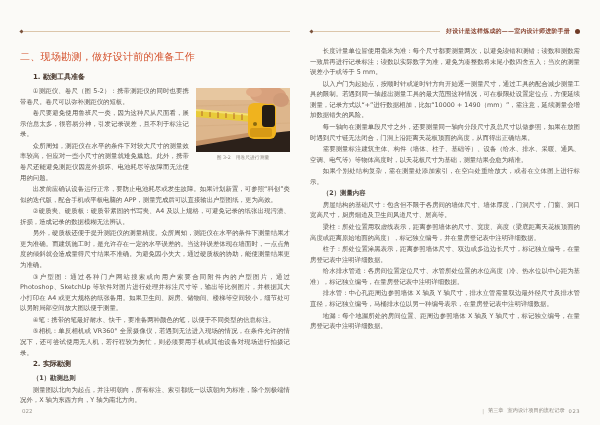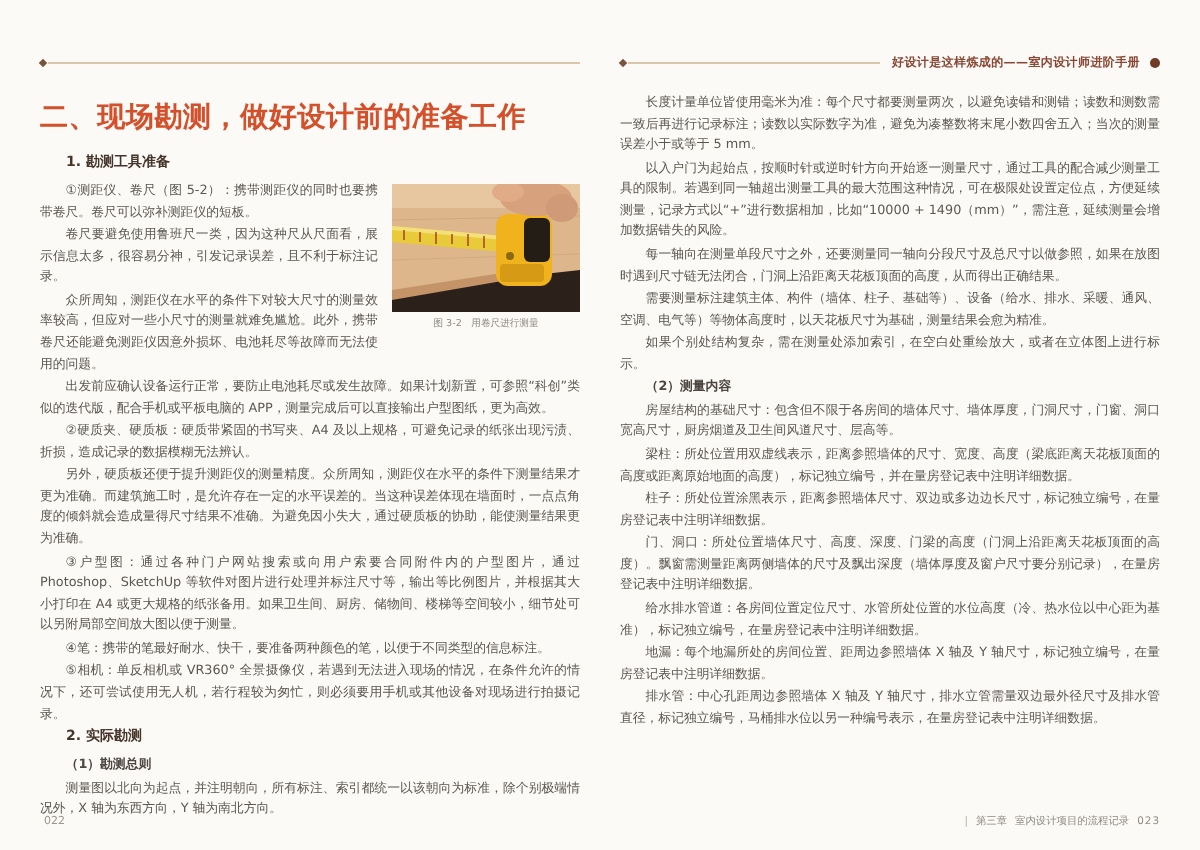--- a/index.html
+++ b/index.html
@@ -14,21 +14,21 @@
   .page.right{padding:26px 20px 0 10px;}
 
   
   .runhead{display:flex;align-items:center;height:10px;margin-bottom:10px;}
   .rule-diamond{width:3px;height:3px;background:#7b523b;transform:rotate(45deg);flex:none;}
   .rule-line{flex:1;height:1px;background:#dcc6ab;margin-left:1px;}
   .runhead-title{flex:none;font-size:6px;font-weight:bold;color:#8a4734;margin-left:6px;letter-spacing:.2px;}
   .runhead-dot{flex:none;width:5px;height:5px;border-radius:50%;background:#6f3a26;margin-left:5px;}
 
   
-  .section-heading{font-size:14px;font-weight:bold;color:#d4502b;margin:14px 0 8px 0;letter-spacing:.3px;}
+  .section-heading{font-size:10px;font-weight:normal;color:#d4502b;margin:14px 0 8px 0;letter-spacing:.3px;}
   .sub-heading{font-size:7px;font-weight:bold;color:#46352a;margin:0 0 4px 0;padding-left:13px;}
   .minor-heading{font-size:6.4px;font-weight:bold;color:#4c4540;margin:1px 0;text-indent:2em;line-height:1.65;}
 
   
   p.body{font-size:6.4px;color:#5b5650;line-height:1.65;text-align:justify;text-indent:2em;margin:0 0 1px 0;}
 
   
   figure.photo{float:right;width:94px;margin:2px 0 2px 7px;padding:0;}
   .photo-frame{width:94px;height:64px;display:block;}
   figcaption{font-size:4.8px;color:#8d8780;text-align:center;margin-top:2px;white-space:nowrap;}
@@ -122,24 +122,23 @@
     <p class="body">以入户门为起始点，按顺时针或逆时针方向开始逐一测量尺寸，通过工具的配合减少测量工具的限制。若遇到同一轴超出测量工具的最大范围这种情况，可在极限处设置定位点，方便延续测量，记录方式以“+”进行数据相加，比如“10000 + 1490（mm）”，需注意，延续测量会增加数据错失的风险。</p>
     <p class="body">每一轴向在测量单段尺寸之外，还要测量同一轴向分段尺寸及总尺寸以做参照，如果在放图时遇到尺寸链无法闭合，门洞上沿距离天花板顶面的高度，从而得出正确结果。</p>
     <p class="body">需要测量标注建筑主体、构件（墙体、柱子、基础等）、设备（给水、排水、采暖、通风、空调、电气等）等物体高度时，以天花板尺寸为基础，测量结果会愈为精准。</p>
     <p class="body">如果个别处结构复杂，需在测量处添加索引，在空白处重绘放大，或者在立体图上进行标示。</p>
 
     <div class="minor-heading">（2）测量内容</div>
 
     <p class="body">房屋结构的基础尺寸：包含但不限于各房间的墙体尺寸、墙体厚度，门洞尺寸，门窗、洞口宽高尺寸，厨房烟道及卫生间风道尺寸、层高等。</p>
     <p class="body">梁柱：所处位置用双虚线表示，距离参照墙体的尺寸、宽度、高度（梁底距离天花板顶面的高度或距离原始地面的高度），标记独立编号，并在量房登记表中注明详细数据。</p>
     <p class="body">柱子：所处位置涂黑表示，距离参照墙体尺寸、双边或多边边长尺寸，标记独立编号，在量房登记表中注明详细数据。</p>
-    <p class="body">门、洞口：所处位置墙体尺寸、高度、深度、门梁的高度（门洞上沿距离天花板顶面的高度）。飘窗需测量距离两侧墙体的尺寸及飘出深度（墙体厚度及窗户尺寸要分别记录），在量房登记表中注明详细数据。</p>
     <p class="body">给水排水管道：各房间位置定位尺寸、水管所处位置的水位高度（冷、热水位以中心距为基准），标记独立编号，在量房登记表中注明详细数据。</p>
+    <p class="body">排水管：中心孔距周边参照墙体 X 轴及 Y 轴尺寸，排水立管需量双边最外径尺寸及排水管直径，标记独立编号，马桶排水位以另一种编号表示，在量房登记表中注明详细数据。</p>
     <p class="body">地漏：每个地漏所处的房间位置、距周边参照墙体 X 轴及 Y 轴尺寸，标记独立编号，在量房登记表中注明详细数据。</p>
-    <p class="body">排水管：中心孔距周边参照墙体 X 轴及 Y 轴尺寸，排水立管需量双边最外径尺寸及排水管直径，标记独立编号，马桶排水位以另一种编号表示，在量房登记表中注明详细数据。</p>
 
     <div class="folio-right">
       <span class="bar">|</span>
       <span>第三章</span>
       <span>室内设计项目的流程记录</span>
       <span class="num">023</span>
     </div>
   </div>
 
 </div>

